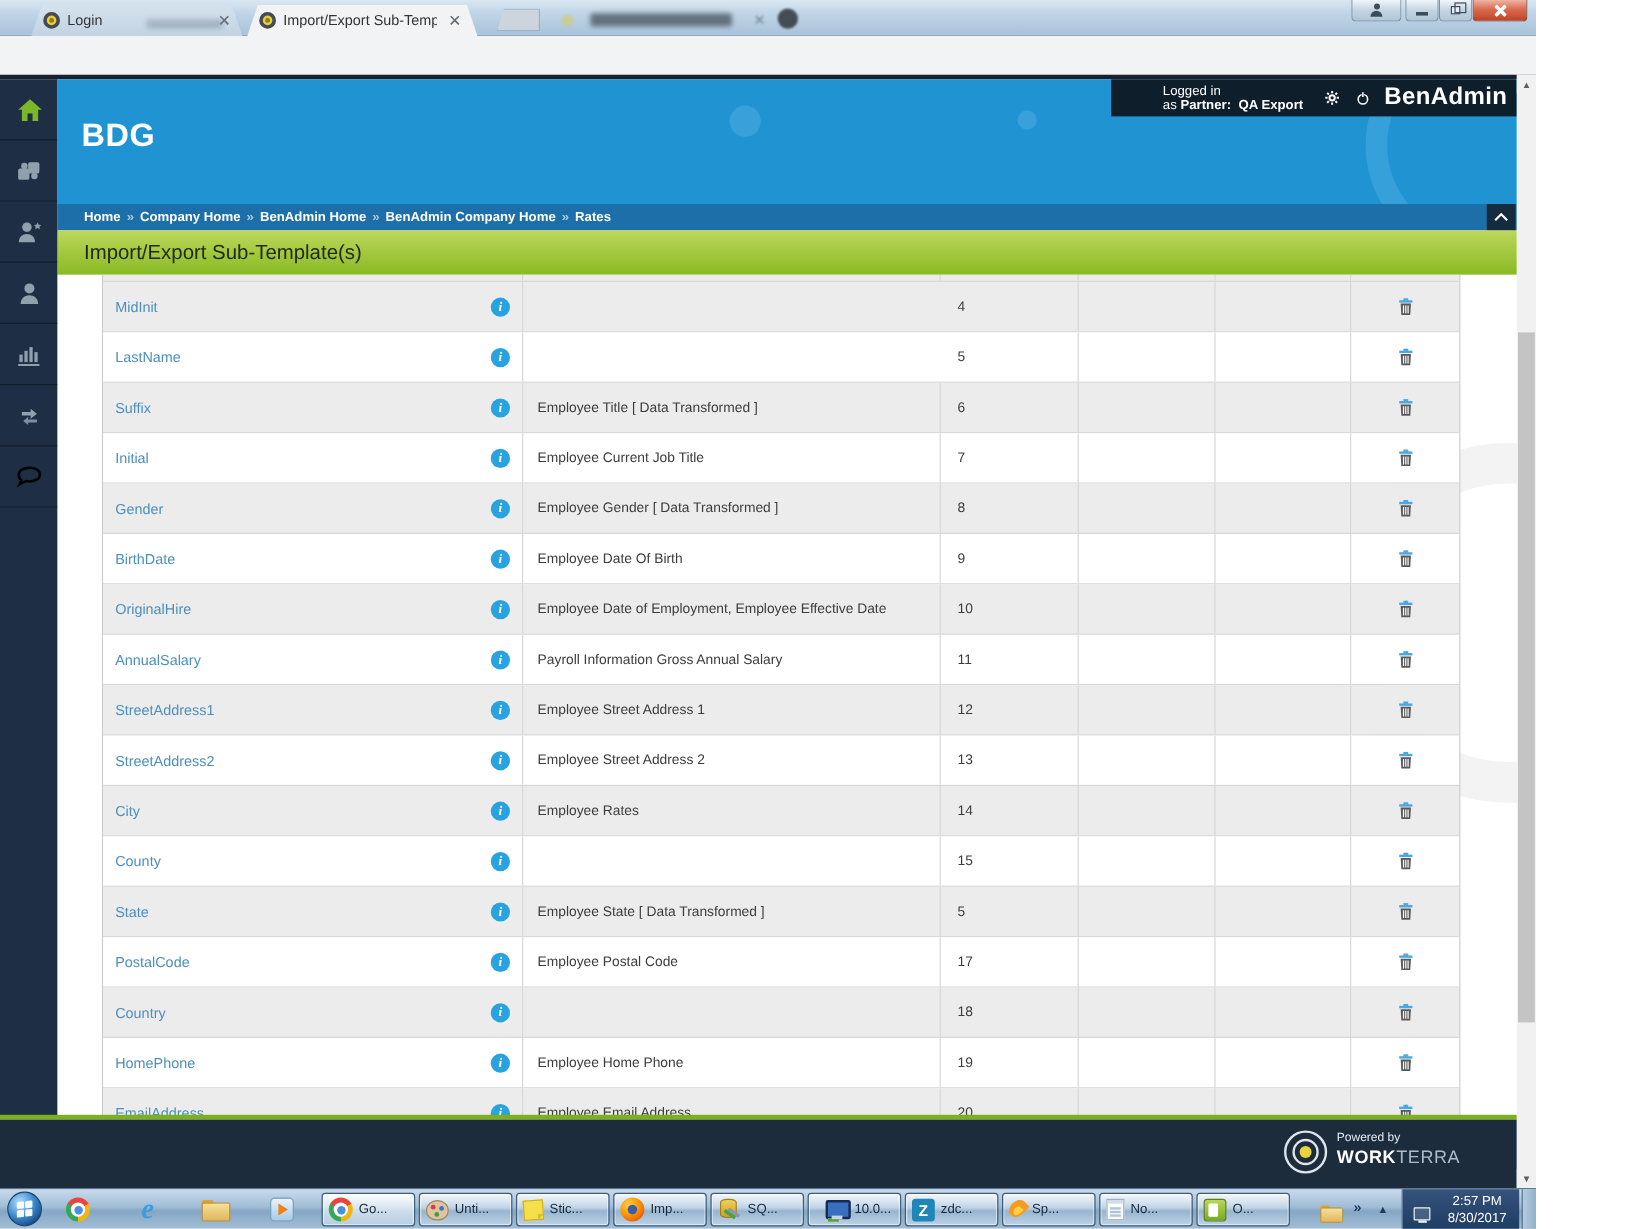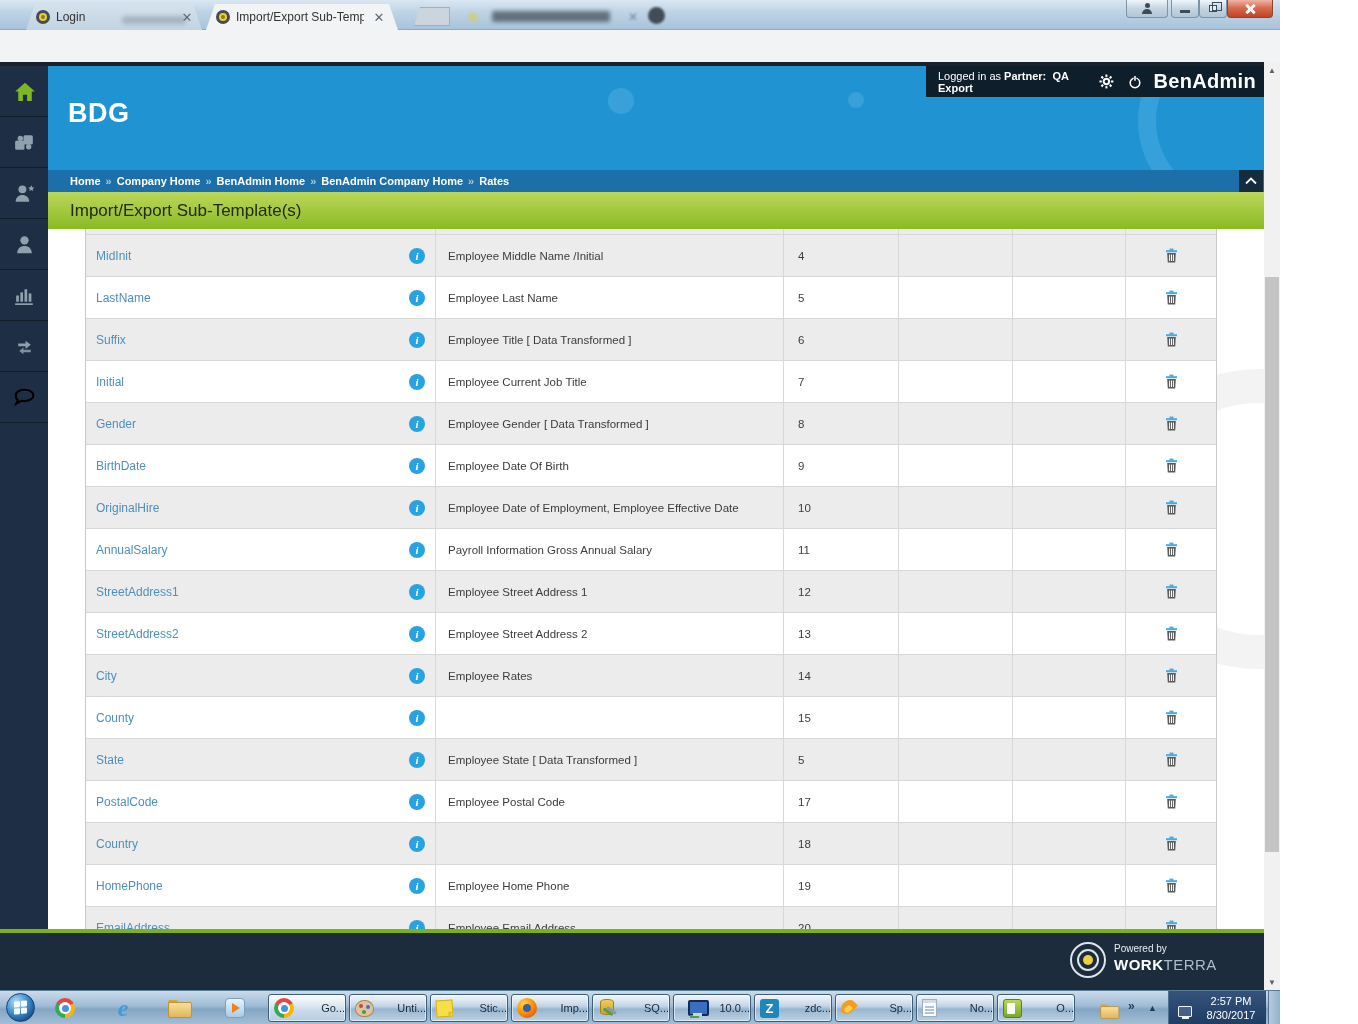--- a/index.html
+++ b/index.html
@@ -59,21 +59,21 @@
   #topstrip { position:absolute; left:0; top:0; width:1280px; height:4px; background:#19222c; }
   #sidebar { position:absolute; left:0; top:4px; width:48px; height:864px; background:#1e2f45; }
   .side-item { width:48px; height:51px; display:flex; align-items:center; justify-content:center; border-bottom:1px solid rgba(0,0,0,.38); }
   .side-item svg { width:25px; height:25px; fill:#90a0ad; }
   .side-item.active svg { fill:#7cb728; }
 
   #bluehdr { position:absolute; left:48px; top:4px; width:1216px; height:104px; background:#2094d3; overflow:hidden;}
   .hdr-circle { position:absolute; border-radius:50%; }
   #bdg { position:absolute; left:20px; top:32px; color:#fff; font-size:27px; font-weight:bold; letter-spacing:.5px;}
   #loginbox { position:absolute; right:0; top:0; width:338px; height:31px; background:#0f1e2b; display:flex; align-items:center; padding:0 8px 0 12px; color:#fff;}
-  #loginbox .lp { font-size:11px; } #loginbox b{ font-size:11px; }
+  #loginbox .lp { font-size:11px;margin-left:31px; } #loginbox b{ font-size:11px; }
   #product { font-size:20px; font-weight:bold; margin-left:12px; letter-spacing:.3px;}
   .hdr-ic { margin-left:14px; }
 
   #breadcrumbbar { position:absolute; left:48px; top:108px; width:1216px; height:22px; background:#1c6fa8; display:flex; align-items:center; padding-left:22px;}
   .bc-item { color:#fff; font-size:11px; font-weight:bold; cursor:pointer; }
   .bc-sep { color:#a9c9dd; font-size:11px; margin:0 5px; font-weight:bold;}
   #collapse-btn { position:absolute; right:1px; top:0; width:24px; height:22px; background:#152c3e; display:flex; align-items:center; justify-content:center;}
 
   #greenbar { position:absolute; left:48px; top:130px; width:1216px; height:37px; background:linear-gradient(180deg,#bcd75b,#8aba24); display:flex; align-items:center; padding-left:22px;}
   #page-title { font-size:17px; color:#222a12; }
@@ -125,21 +125,21 @@
     background:linear-gradient(180deg,#cadbeb,#9fbcd6 45%,#84a6c4 55%,#a3bed5);
     border-top:1px solid #5a7a96; }
   #start-orb { position:absolute; left:6px; top:2px; width:29px; height:29px; border-radius:50%;
     background:radial-gradient(circle at 35% 30%, #b9e0f7, #3e8ed0 45%, #1a4f8a 78%, #0d3866); border:1px solid #16456e;
     display:flex; align-items:center; justify-content:center; }
   .flag { width:13px; height:13px; display:grid; grid-template-columns:6px 6px; grid-template-rows:6px 6px; gap:1px; transform:skewY(-6deg);}
   .flag i { background:rgba(255,255,255,.95); border-radius:1px; }
   .pinned { position:absolute; top:4px; width:26px; height:26px; display:flex; align-items:center; justify-content:center; }
   .tbtn { position:absolute; top:3px; width:78px; height:28px; border:1px solid #3d5d79; border-radius:3px;
     background:linear-gradient(180deg,rgba(255,255,255,.8),rgba(216,230,242,.55) 45%,rgba(170,195,218,.5) 55%,rgba(205,222,238,.65));
-    box-shadow:inset 0 0 0 1px rgba(255,255,255,.55); display:flex; align-items:center; padding-left:5px;justify-content:space-between; }
+    box-shadow:inset 0 0 0 1px rgba(255,255,255,.55); display:flex; align-items:center; padding-left:5px; }
   .tbtn .lbl { font-size:11px; color:#16striped2a3a; color:#162a3a; margin-left:5px; white-space:nowrap; overflow:hidden;}
   .tbtn.pressed { background:linear-gradient(180deg,rgba(255,255,255,.95),rgba(230,240,248,.8) 45%,rgba(195,215,232,.7));}
 
   
   .i-chrome { width:20px; height:20px; border-radius:50%;
     background:conic-gradient(from -60deg,#e8453c 0 120deg,#f2b50f 0 240deg,#34a853 0 360deg); position:relative; flex:0 0 auto;}
   .i-chrome::before{content:""; position:absolute; left:4px; top:4px; width:12px; height:12px; border-radius:50%; background:#fff;}
   .i-chrome::after{content:""; position:absolute; left:6.5px; top:6.5px; width:7px; height:7px; border-radius:50%; background:#4a90e2;}
   .i-ie { color:#3f9bdc; font-size:24px; font-weight:bold; font-style:italic; font-family:"Liberation Serif",serif; line-height:20px;}
   .i-folder { position:relative; width:22px; height:16px; flex:0 0 auto;}
@@ -368,23 +368,20 @@
               <div class="c c4"></div>
               <div class="c c5"></div>
               <div class="c c6"></div>
           </div>
           <div id="tbody">
               <div class="trow alt">
                 <div class="c c1">
                   <a class="fname">MidInit</a>
                   <span class="info">i</span>
                 </div>
-                <div class="c c2">
-                  <span class="desc">Employee Middle Name /Initial</span>
-                </div>
                 <div class="c c3">
                   <span class="ord">4</span>
                 </div>
                 <div class="c c4"></div>
                 <div class="c c5"></div>
                 <div class="c c6">
                   <span class="trash">
                     <svg width="13" height="15" viewBox="0 0 13 15">
                       <rect x="1" y="2.2" width="11" height="2" fill="#49a8e0"></rect>
                       <rect x="4.5" y="0.6" width="4" height="2" fill="#49a8e0"></rect>
@@ -393,23 +390,20 @@
                       <line x1="6.5" y1="6.5" x2="6.5" y2="13" stroke="#fff" stroke-width="1"></line>
                       <line x1="8.4" y1="6.5" x2="8.4" y2="13" stroke="#fff" stroke-width="1"></line>
                     </svg>
                   </span>
                 </div>
               </div>
               <div class="trow">
                 <div class="c c1">
                   <a class="fname">LastName</a>
                   <span class="info">i</span>
-                </div>
-                <div class="c c2">
-                  <span class="desc">Employee Last Name</span>
                 </div>
                 <div class="c c3">
                   <span class="ord">5</span>
                 </div>
                 <div class="c c4"></div>
                 <div class="c c5"></div>
                 <div class="c c6">
                   <span class="trash">
                     <svg width="13" height="15" viewBox="0 0 13 15">
                       <rect x="1" y="2.2" width="11" height="2" fill="#49a8e0"></rect>

